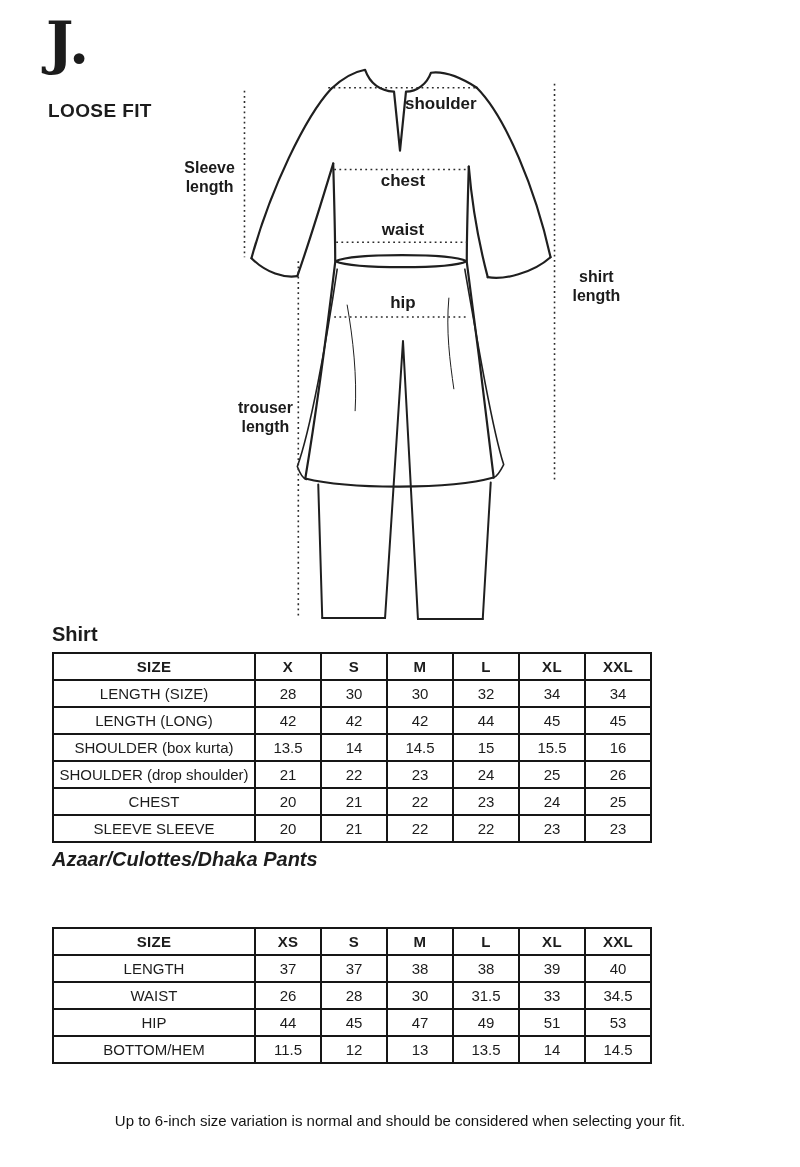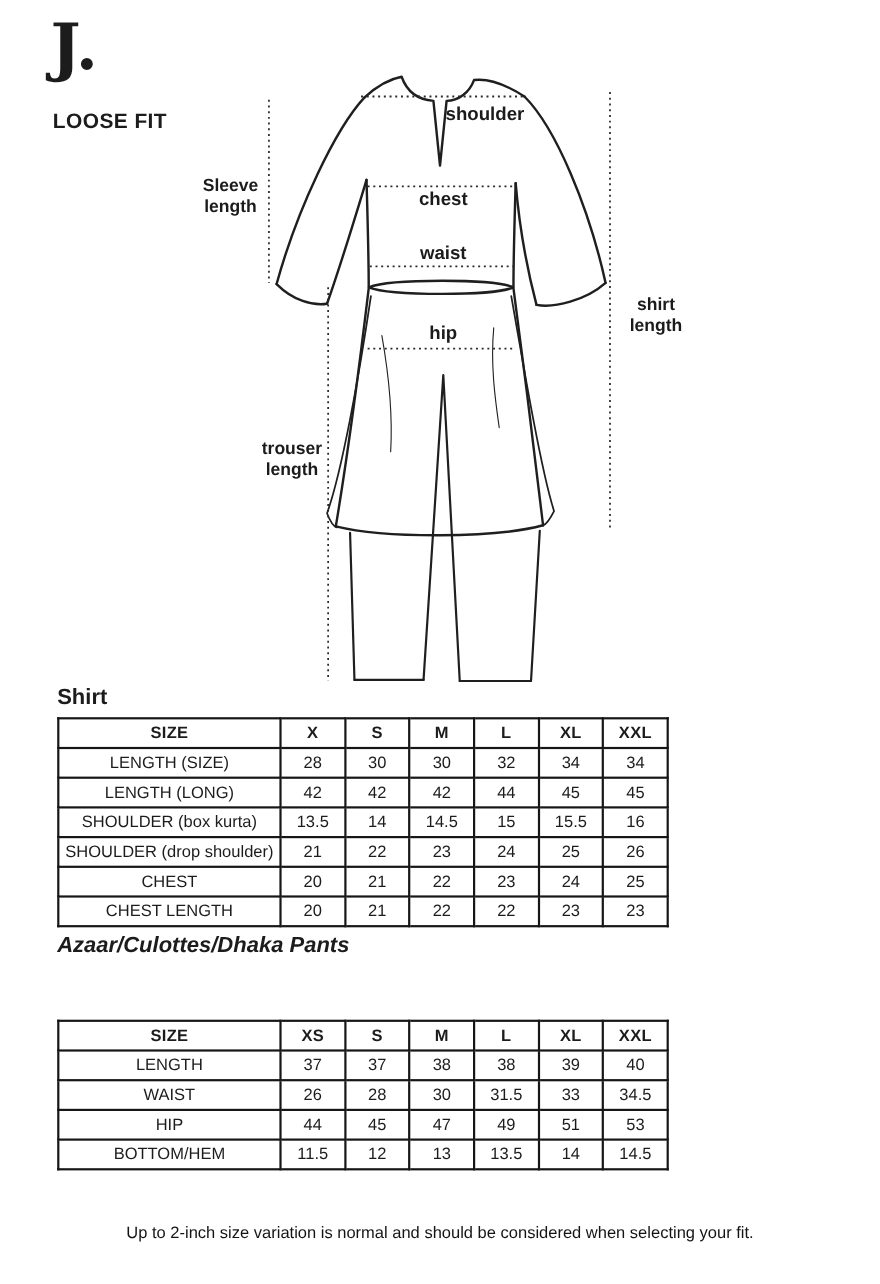--- a/index.html
+++ b/index.html
@@ -16,21 +16,21 @@
     font-size:19px;font-weight:700;letter-spacing:.4px;
   }
   .diagram{position:absolute;left:0;top:0;width:800px;height:648px;}
   .diagram text{font-family:"Liberation Sans",sans-serif;font-weight:700;fill:#1b1b1b;}
   .lbl-lg{font-size:17px;}
   .lbl-md{font-size:16px;}
   .sec-heading{position:absolute;left:52px;font-size:20px;font-weight:700;}
   #shirt-heading{top:623px;}
   #pants-heading{top:848px;font-style:italic;}
   table.size-table{
-    position:absolute;left:52px;width:556px;table-layout:fixed;
+    position:absolute;left:52px;width:600px;table-layout:fixed;
     border-collapse:collapse;background:#fff;padding-left:16px;
   }
   #shirt-table{top:652px;}
   #pants-table{top:927px;}
   .size-table th,.size-table td{
     border:2px solid #161616;text-align:center;vertical-align:middle;
     font-size:15px;padding:2px 3px;height:21px;font-weight:400;color:#1c1c1c;
   }
   .size-table th{font-weight:700;letter-spacing:.3px;}
   .footer-line{position:absolute;left:0;width:800px;text-align:center;font-size:15px;color:#141414;}
@@ -164,21 +164,21 @@
         <tr>
           <td>CHEST</td>
           <td>20</td>
           <td>21</td>
           <td>22</td>
           <td>23</td>
           <td>24</td>
           <td>25</td>
         </tr>
         <tr>
-          <td>CHEST LENGTH</td>
+          <td>SLEEVE SLEEVE</td>
           <td>20</td>
           <td>21</td>
           <td>22</td>
           <td>22</td>
           <td>23</td>
           <td>23</td>
         </tr>
       </tbody>
     </table>
 
@@ -237,15 +237,15 @@
           <td>11.5</td>
           <td>12</td>
           <td>13</td>
           <td>13.5</td>
           <td>14</td>
           <td>14.5</td>
         </tr>
       </tbody>
     </table>
 
-  <div class="footer-line" id="footer2">Up to 2-inch size variation is normal and should be considered when selecting your fit.</div>
+  <div class="footer-line" id="footer2">Up to 6-inch size variation is normal and should be considered when selecting your fit.</div>
 
 </div>
 
 </body></html>

